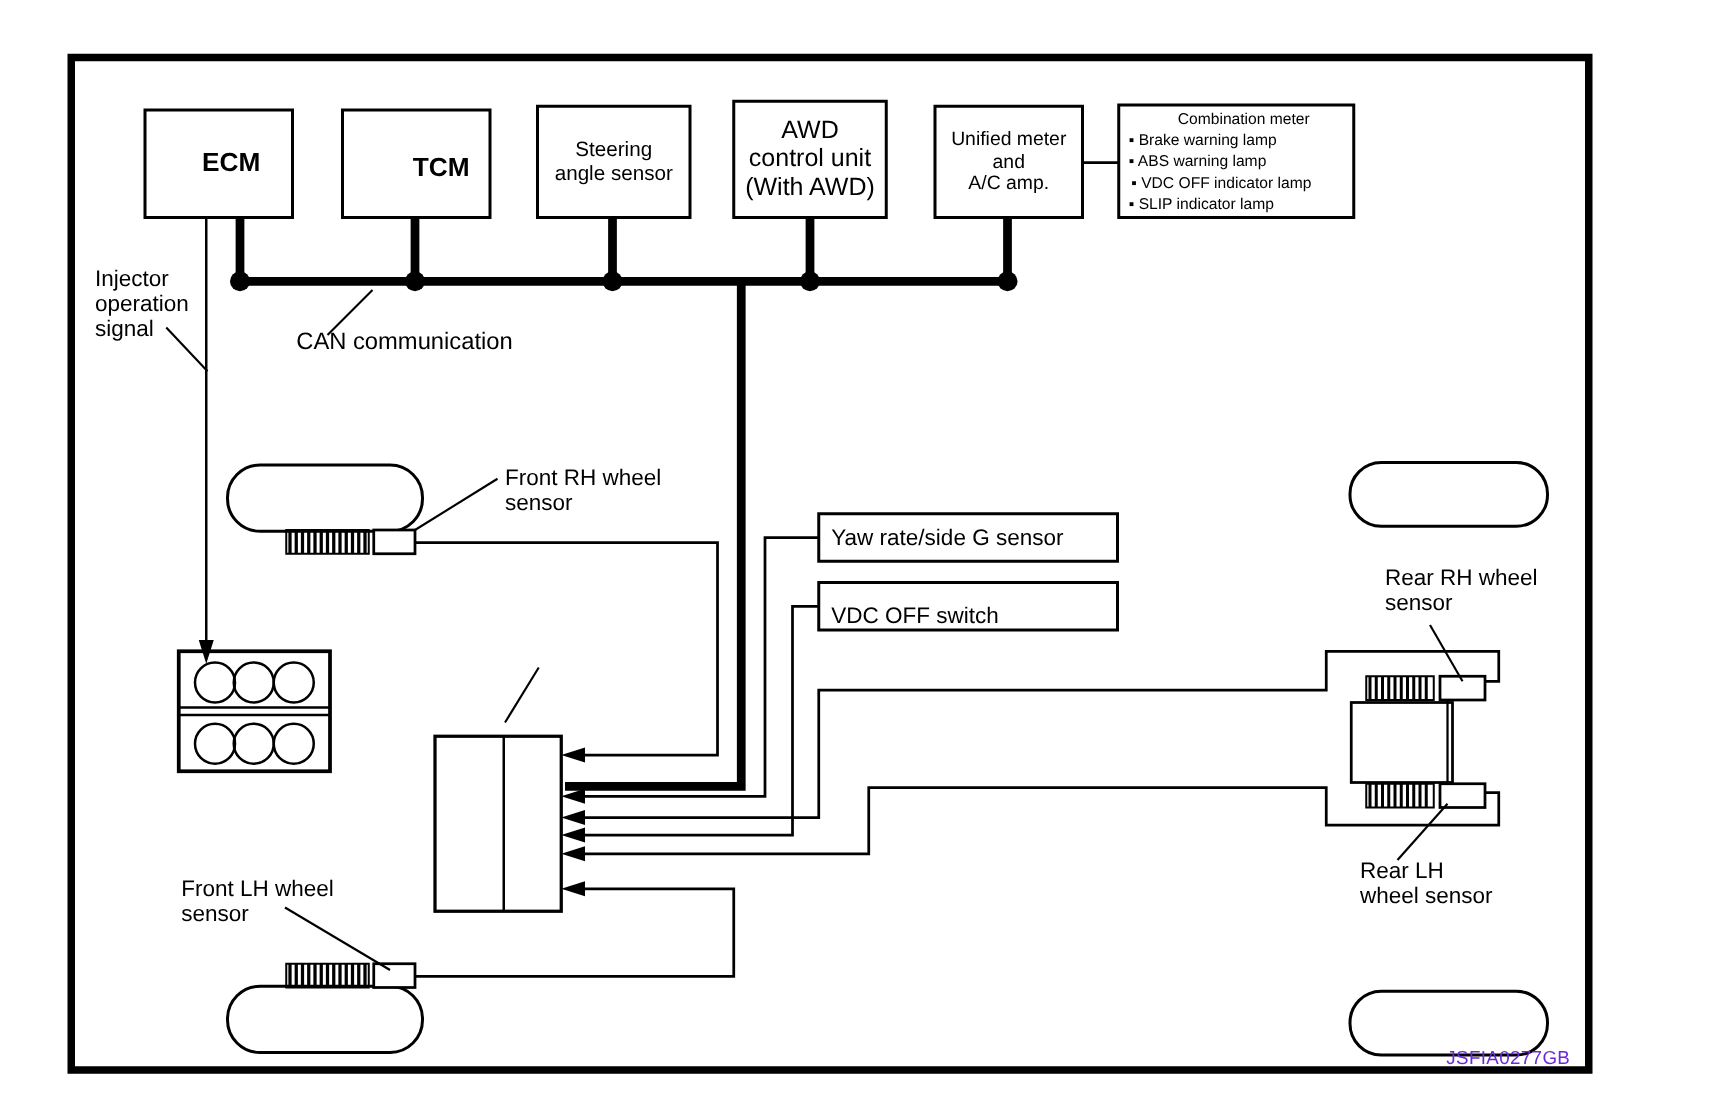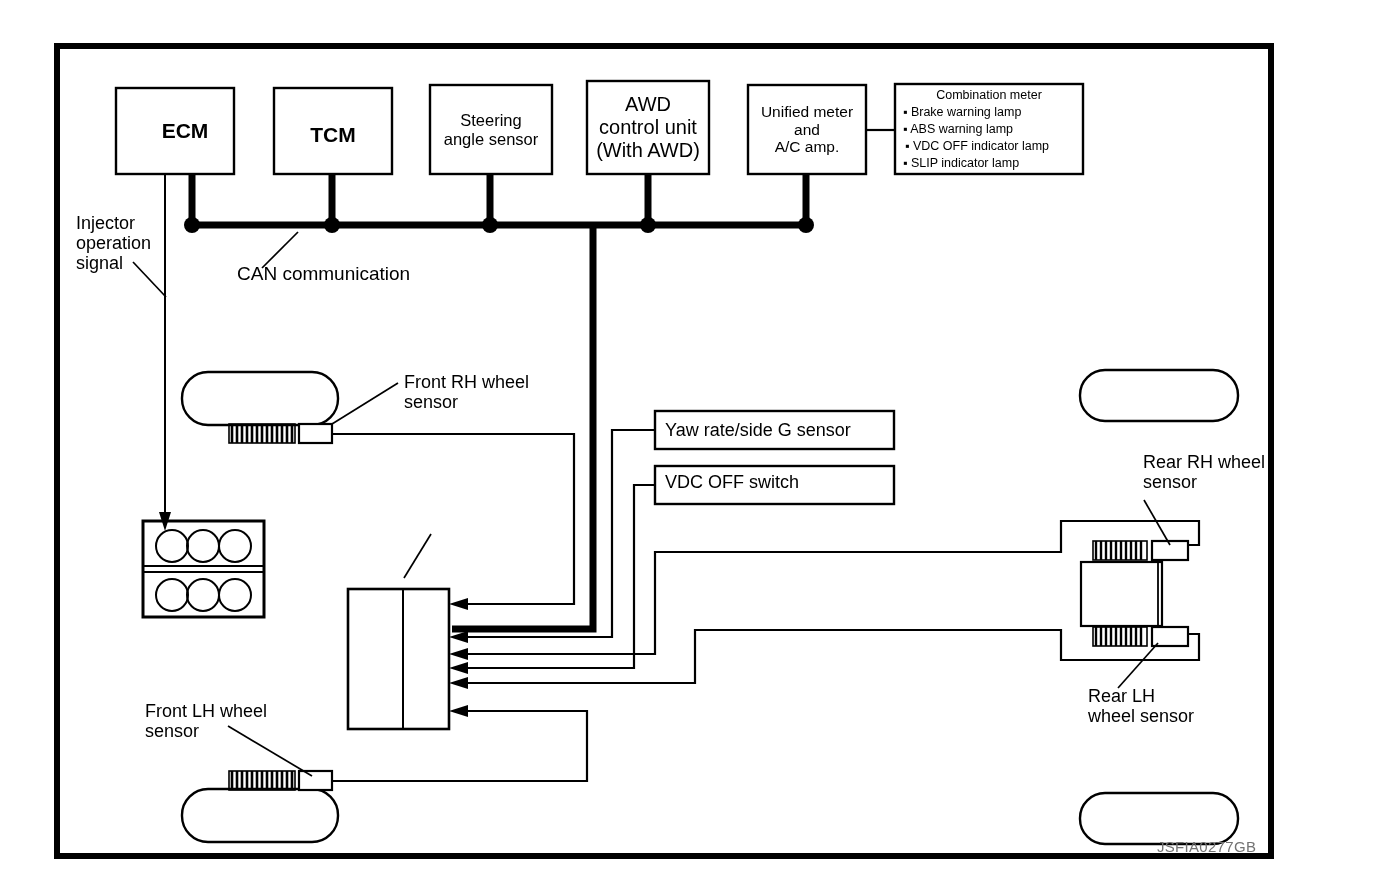--- a/index.html
+++ b/index.html
@@ -4,21 +4,21 @@
 <style>
   html,body{margin:0;padding:0;background:#fff;}
   body{width:1376px;height:876px;position:relative;
        font-family:"Liberation Sans","DejaVu Sans",sans-serif;
        -webkit-font-smoothing:none;}
   #stage{position:absolute;left:0;top:0;width:1376px;height:876px;overflow:hidden;background:#fff;}
   svg{position:absolute;left:0;top:0;}
   .lbl{position:absolute;color:#000;white-space:pre;line-height:1.12;}
   .boxtxt{position:absolute;display:flex;align-items:center;justify-content:center;
           text-align:center;color:#000;line-height:1.15;}
-  .figcode{position:absolute;font-size:15px;letter-spacing:.3px;color:#737373;}
+  .figcode{position:absolute;font-size:15px;letter-spacing:.3px;color:#6d28d9;}
   .cmtitle{position:absolute;text-align:center;width:100%;left:0;font-size:12.5px;}
   .cmitem{position:absolute;font-size:12.5px;white-space:nowrap;}
 </style>
 </head>
 <body>
 
 <div id="stage">
 
   <svg width="1376" height="876">
     <g fill="none" stroke="#000" stroke-linecap="butt">
@@ -168,34 +168,34 @@
 
       <rect x="348" y="589" width="101" height="140" stroke-width="2.6"></rect>
       <line x1="403" y1="589" x2="403" y2="729" stroke-width="2"></line>
       <line x1="404" y1="578" x2="431" y2="534" stroke-width="1.7"></line>
 
     </g>
   </svg>
 
   <div class="boxtxt" style="left:116px;top:88px;width:138px;height:86px;font-size:21px;font-weight:bold;">ECM</div>
 
-  <div class="boxtxt" style="left:274px;top:88px;width:118px;height:94px;font-size:21px;font-weight:bold;">TCM</div>
+  <div class="boxtxt" style="left:274px;top:88px;width:118px;height:94px;font-size:21px;font-weight:bold;padding-left:20px;">TCM</div>
 
   <div class="boxtxt" style="left:430px;top:85px;width:122px;height:89px;font-size:16.5px;white-space:pre-line;">Steering
 angle sensor</div>
 
   <div class="boxtxt" style="left:587px;top:81px;width:122px;height:93px;font-size:20px;white-space:pre-line;">AWD
 control unit
 (With AWD)</div>
 
   <div class="boxtxt" style="left:748px;top:85px;width:118px;height:89px;font-size:15.5px;white-space:pre-line;">Unified meter
 and
 A/C amp.</div>
 
-  <div style="position:absolute;left:895px;top:84px;width:188px;height:90px;">
+  <div style="position:absolute;left:895px;top:84px;width:188px;height:90px;padding-left:12px;">
     <div class="cmtitle" style="top:4px;">Combination meter</div>
     <div class="cmitem" style="left:8px;top:21px;">
       <span>▪</span>
       <span>Brake warning lamp</span>
     </div>
     <div class="cmitem" style="left:8px;top:38px;">
       <span>▪</span>
       <span>ABS warning lamp</span>
     </div>
     <div class="cmitem" style="left:10px;top:55px;">
@@ -209,30 +209,30 @@
   </div>
 
   <div class="lbl" style="left:237px;top:263px;font-size:19px;">CAN communication</div>
 
   <div class="lbl" style="left:76px;top:213px;font-size:18px;white-space:pre-line;">Injector
 operation
 signal</div>
 
   <div class="boxtxt" style="left:665px;top:411px;width:229px;height:38px;justify-content:flex-start;font-size:18px;">Yaw rate/side G sensor</div>
 
-  <div class="boxtxt" style="left:665px;top:456px;width:229px;height:52px;justify-content:flex-start;font-size:18px;">VDC OFF switch</div>
+  <div class="boxtxt" style="left:665px;top:466px;width:229px;height:52px;justify-content:flex-start;font-size:18px;">VDC OFF switch</div>
 
 
   <div class="lbl" style="left:404px;top:372px;font-size:18px;white-space:pre-line;">Front RH wheel
 sensor</div>
 
   <div class="lbl" style="left:145px;top:701px;font-size:18px;white-space:pre-line;">Front LH wheel
 sensor</div>
 
-  <div class="lbl" style="left:1143px;top:452px;font-size:18px;white-space:pre-line;">Rear RH wheel
+  <div class="lbl" style="left:1108px;top:452px;font-size:18px;white-space:pre-line;">Rear RH wheel
 sensor</div>
 
   <div class="lbl" style="left:1088px;top:686px;font-size:18px;white-space:pre-line;">Rear LH
 wheel sensor</div>
 
   <div class="figcode" style="left:1157px;top:838px;">JSFIA0277GB</div>
 
 </div>
 
 </body></html>

